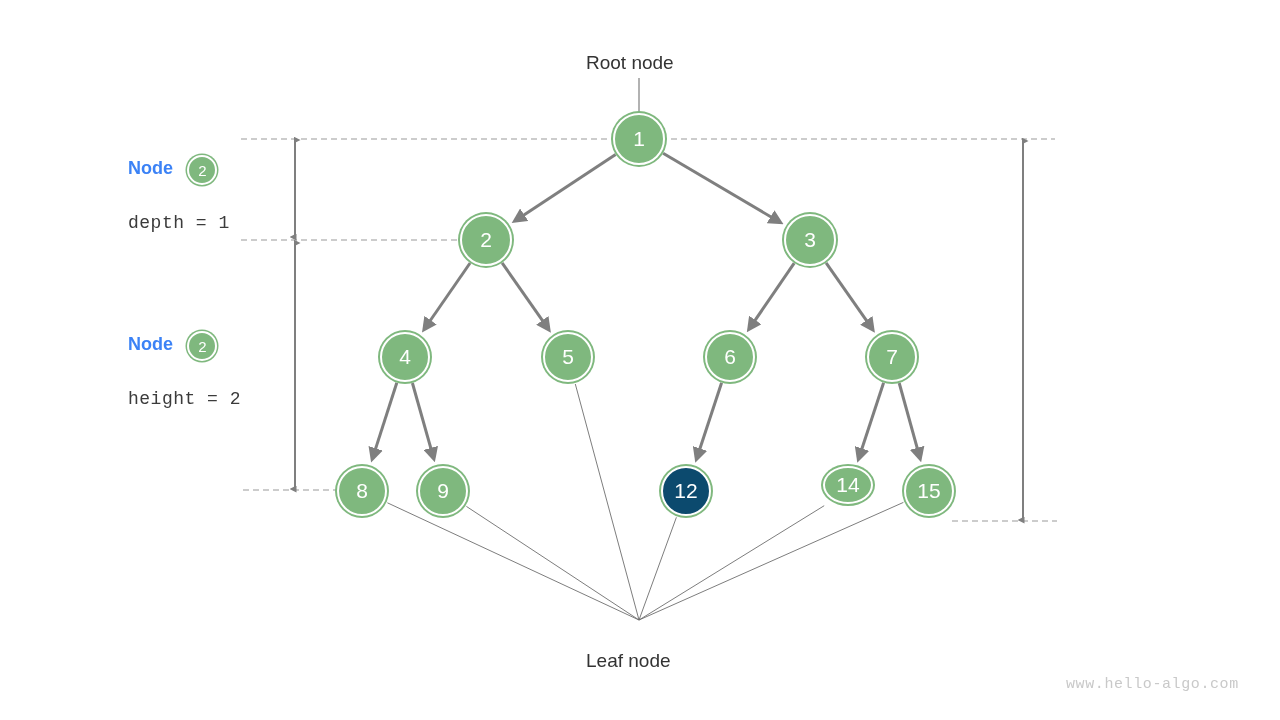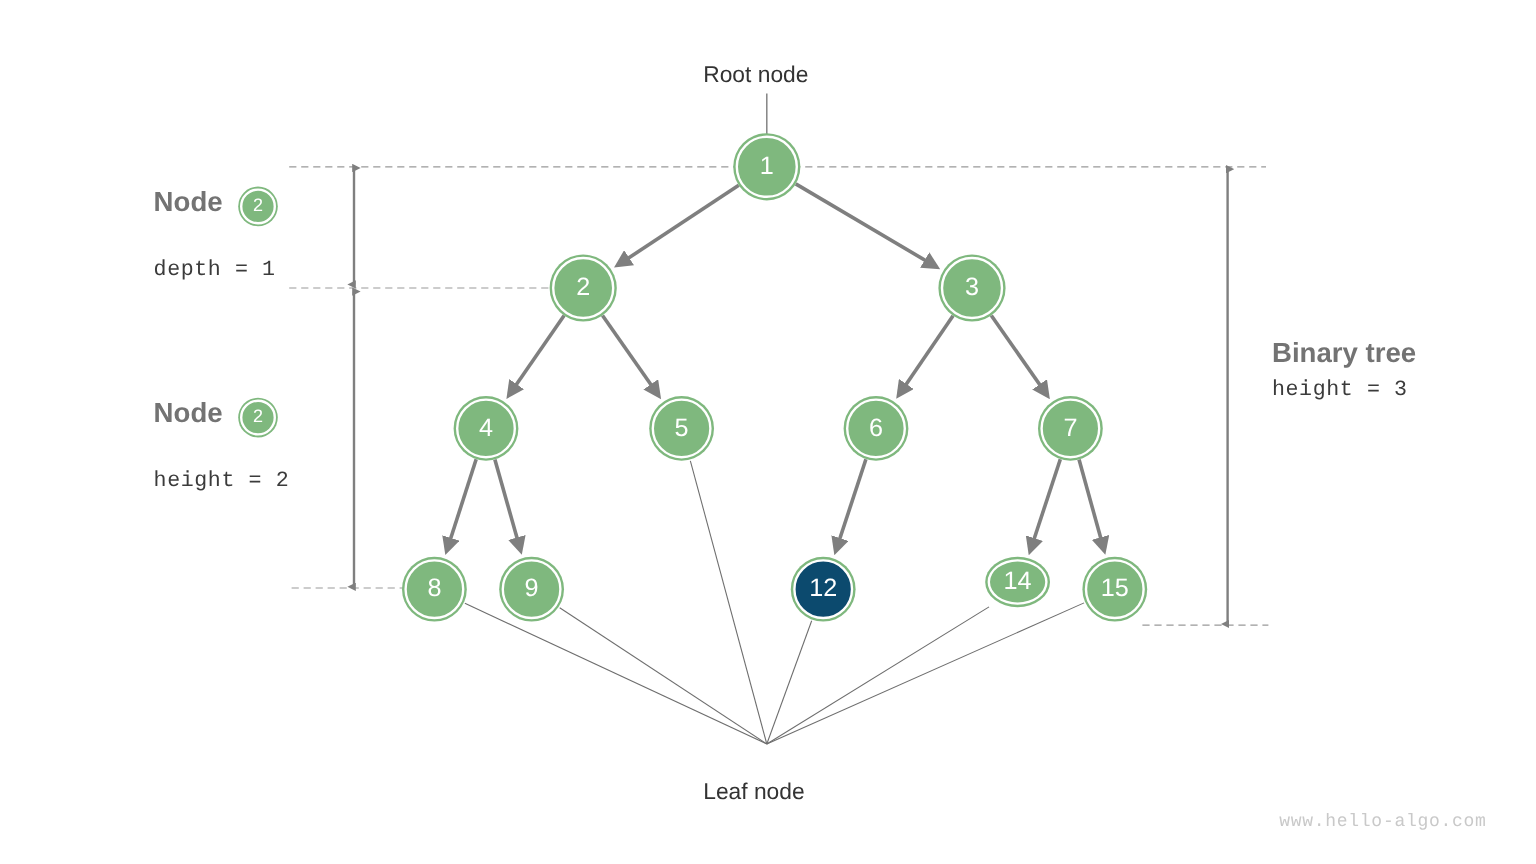--- a/index.html
+++ b/index.html
@@ -67,22 +67,22 @@
     color: #333333;
     white-space: nowrap;
   }
   .annot-group {
     position: absolute;
     white-space: nowrap;
   }
   .annot-title {
     font-family: "Liberation Sans", sans-serif;
     font-weight: bold;
-    font-size: 23px;
-    color: #737373;
+    font-size: 18px;
+    color: #3b82f6;
     display: inline-block;
   }
   .annot-sub {
     font-family: "Liberation Mono", monospace;
     font-size: 18px;
     color: #3b3b3b;
     letter-spacing: 0.5px;
     margin-top: 28px;
   }
   .watermark {
@@ -205,20 +205,16 @@
   </div>
 
   <div class="annot-group" id="annot-nodeheight" style="left:128px; top:331px;">
     <div>
       <span class="annot-title">Node</span>
       <span class="badge-circle">2</span>
     </div>
     <div class="annot-sub">height = 2</div>
   </div>
 
-  <div class="annot-group" id="annot-treeheight" style="left:1060px; top:281px;">
-    <div class="annot-title">Binary tree</div>
-    <div class="annot-sub" style="margin-top:7px;">height = 3</div>
-  </div>
 
   <div class="watermark" style="left:1066px; top:676px;">www.hello-algo.com</div>
 
 </div>
 
 </body></html>

